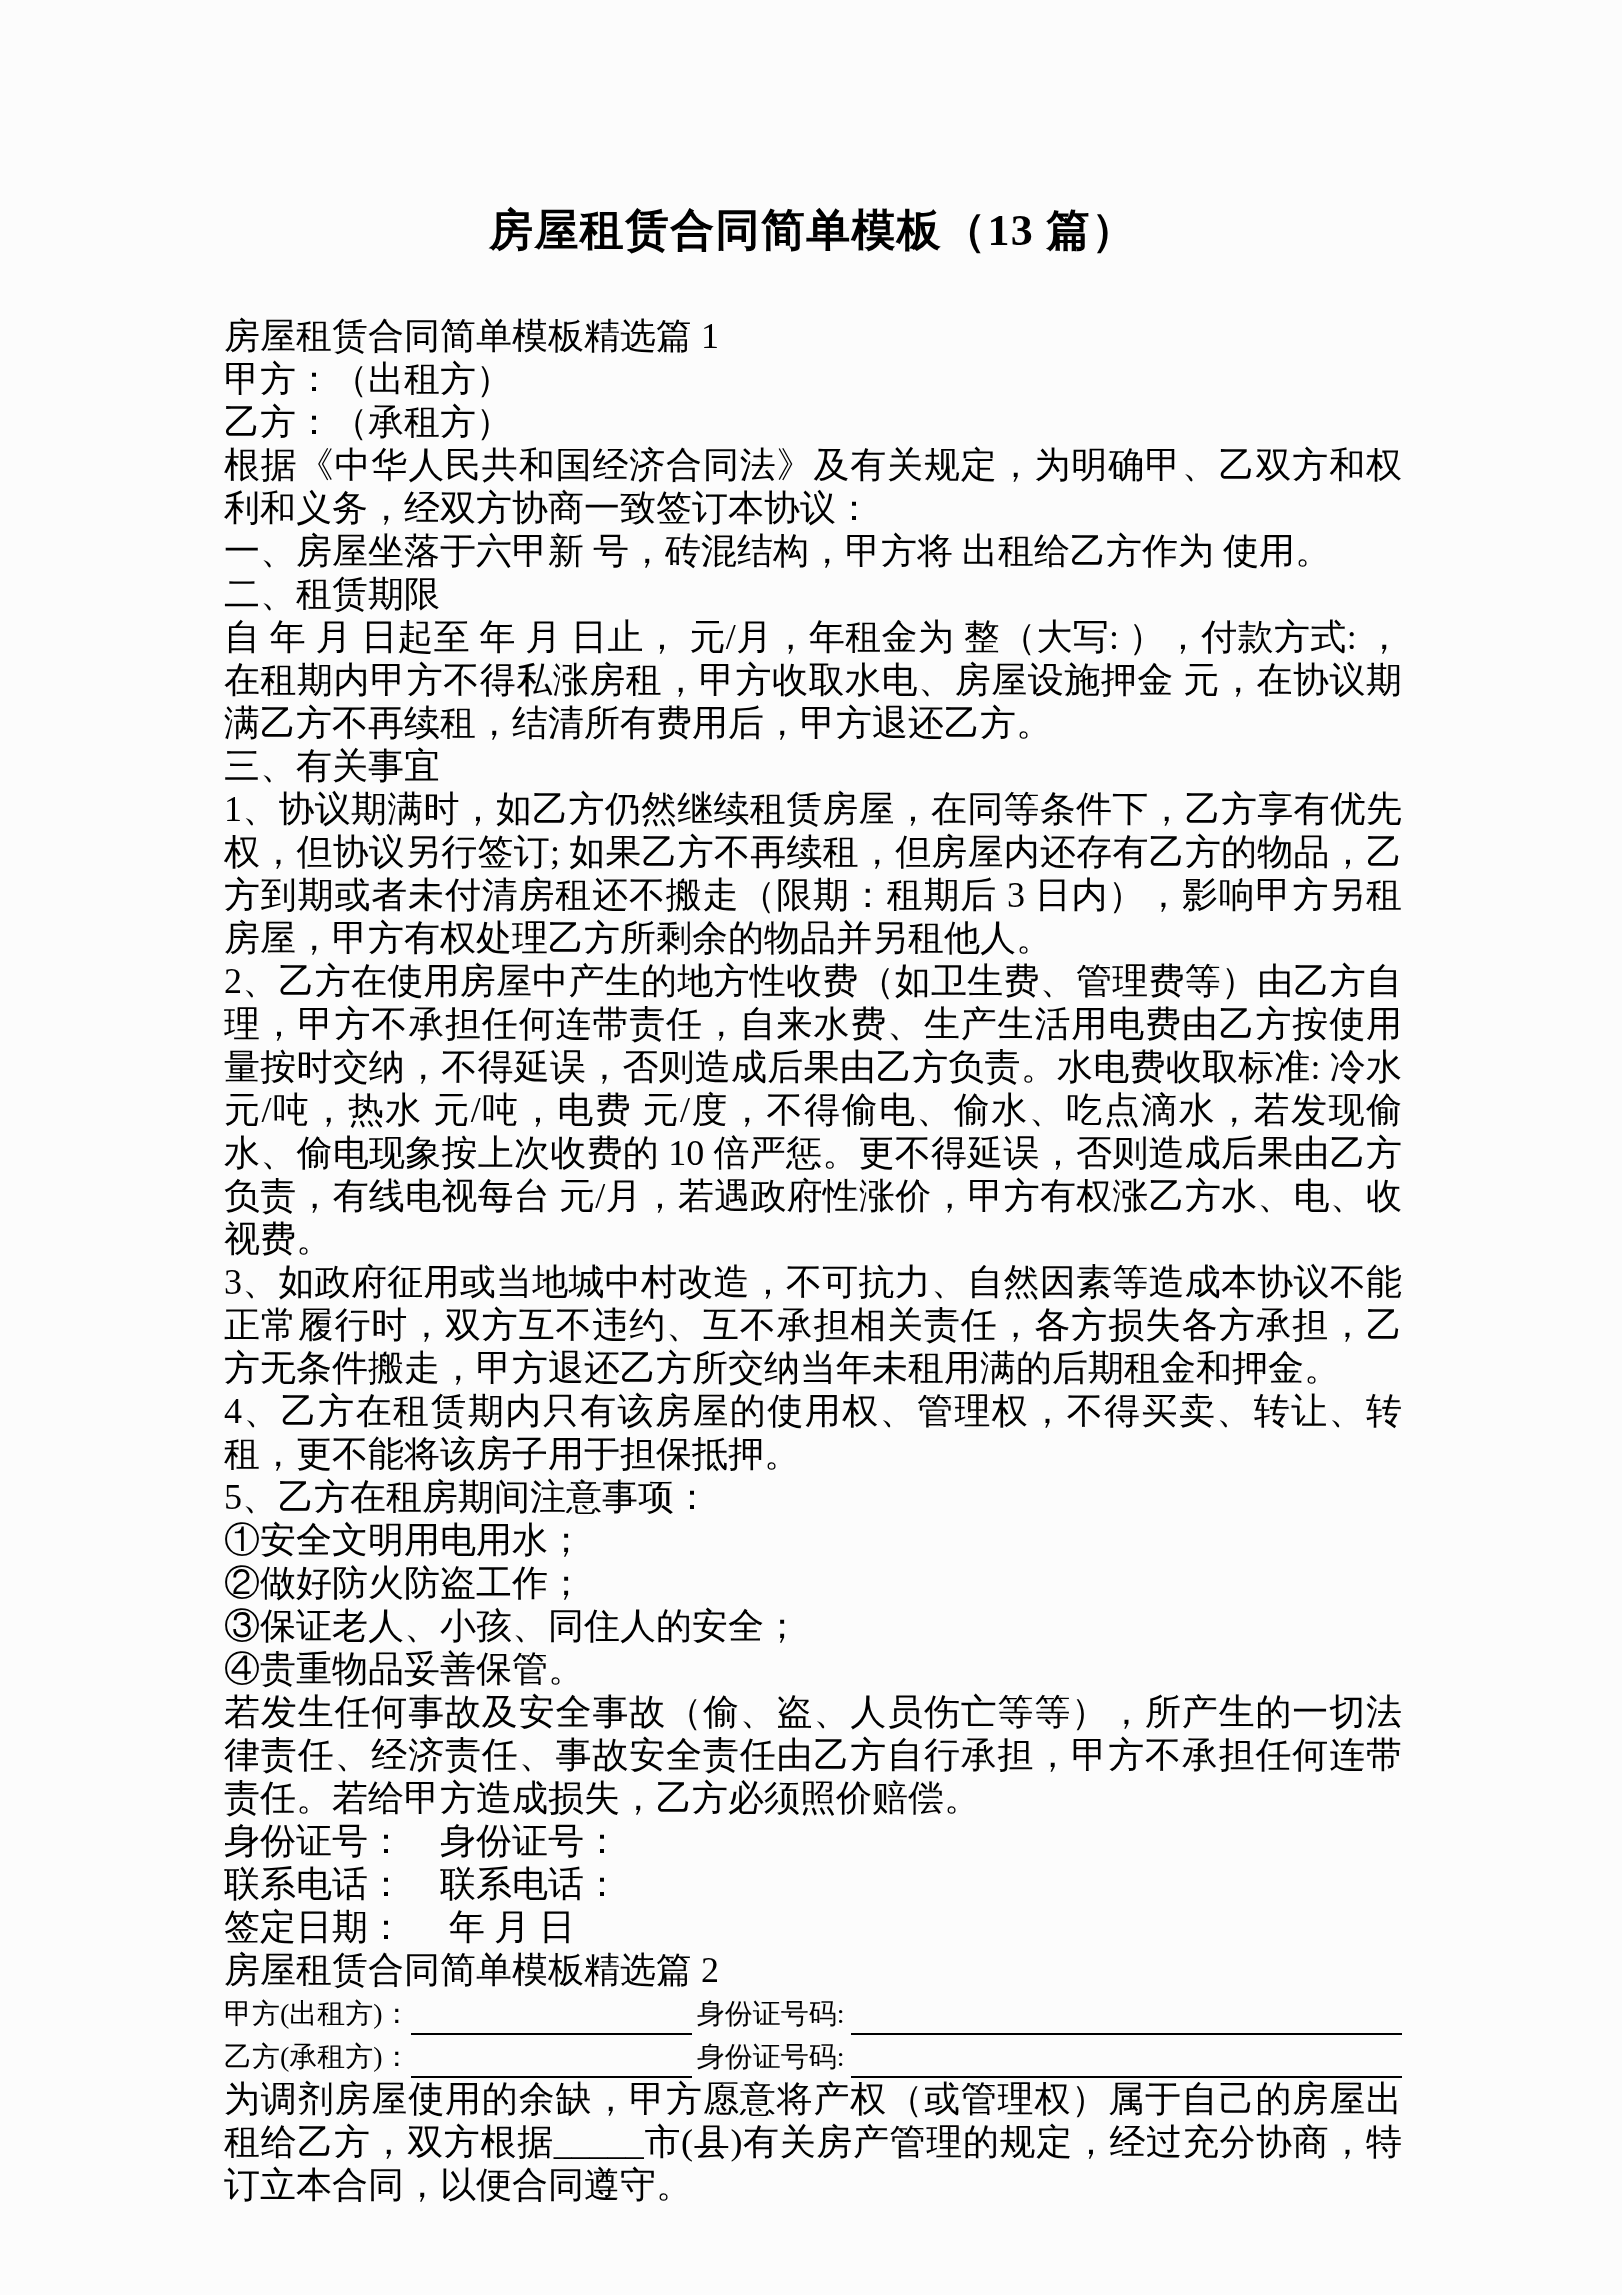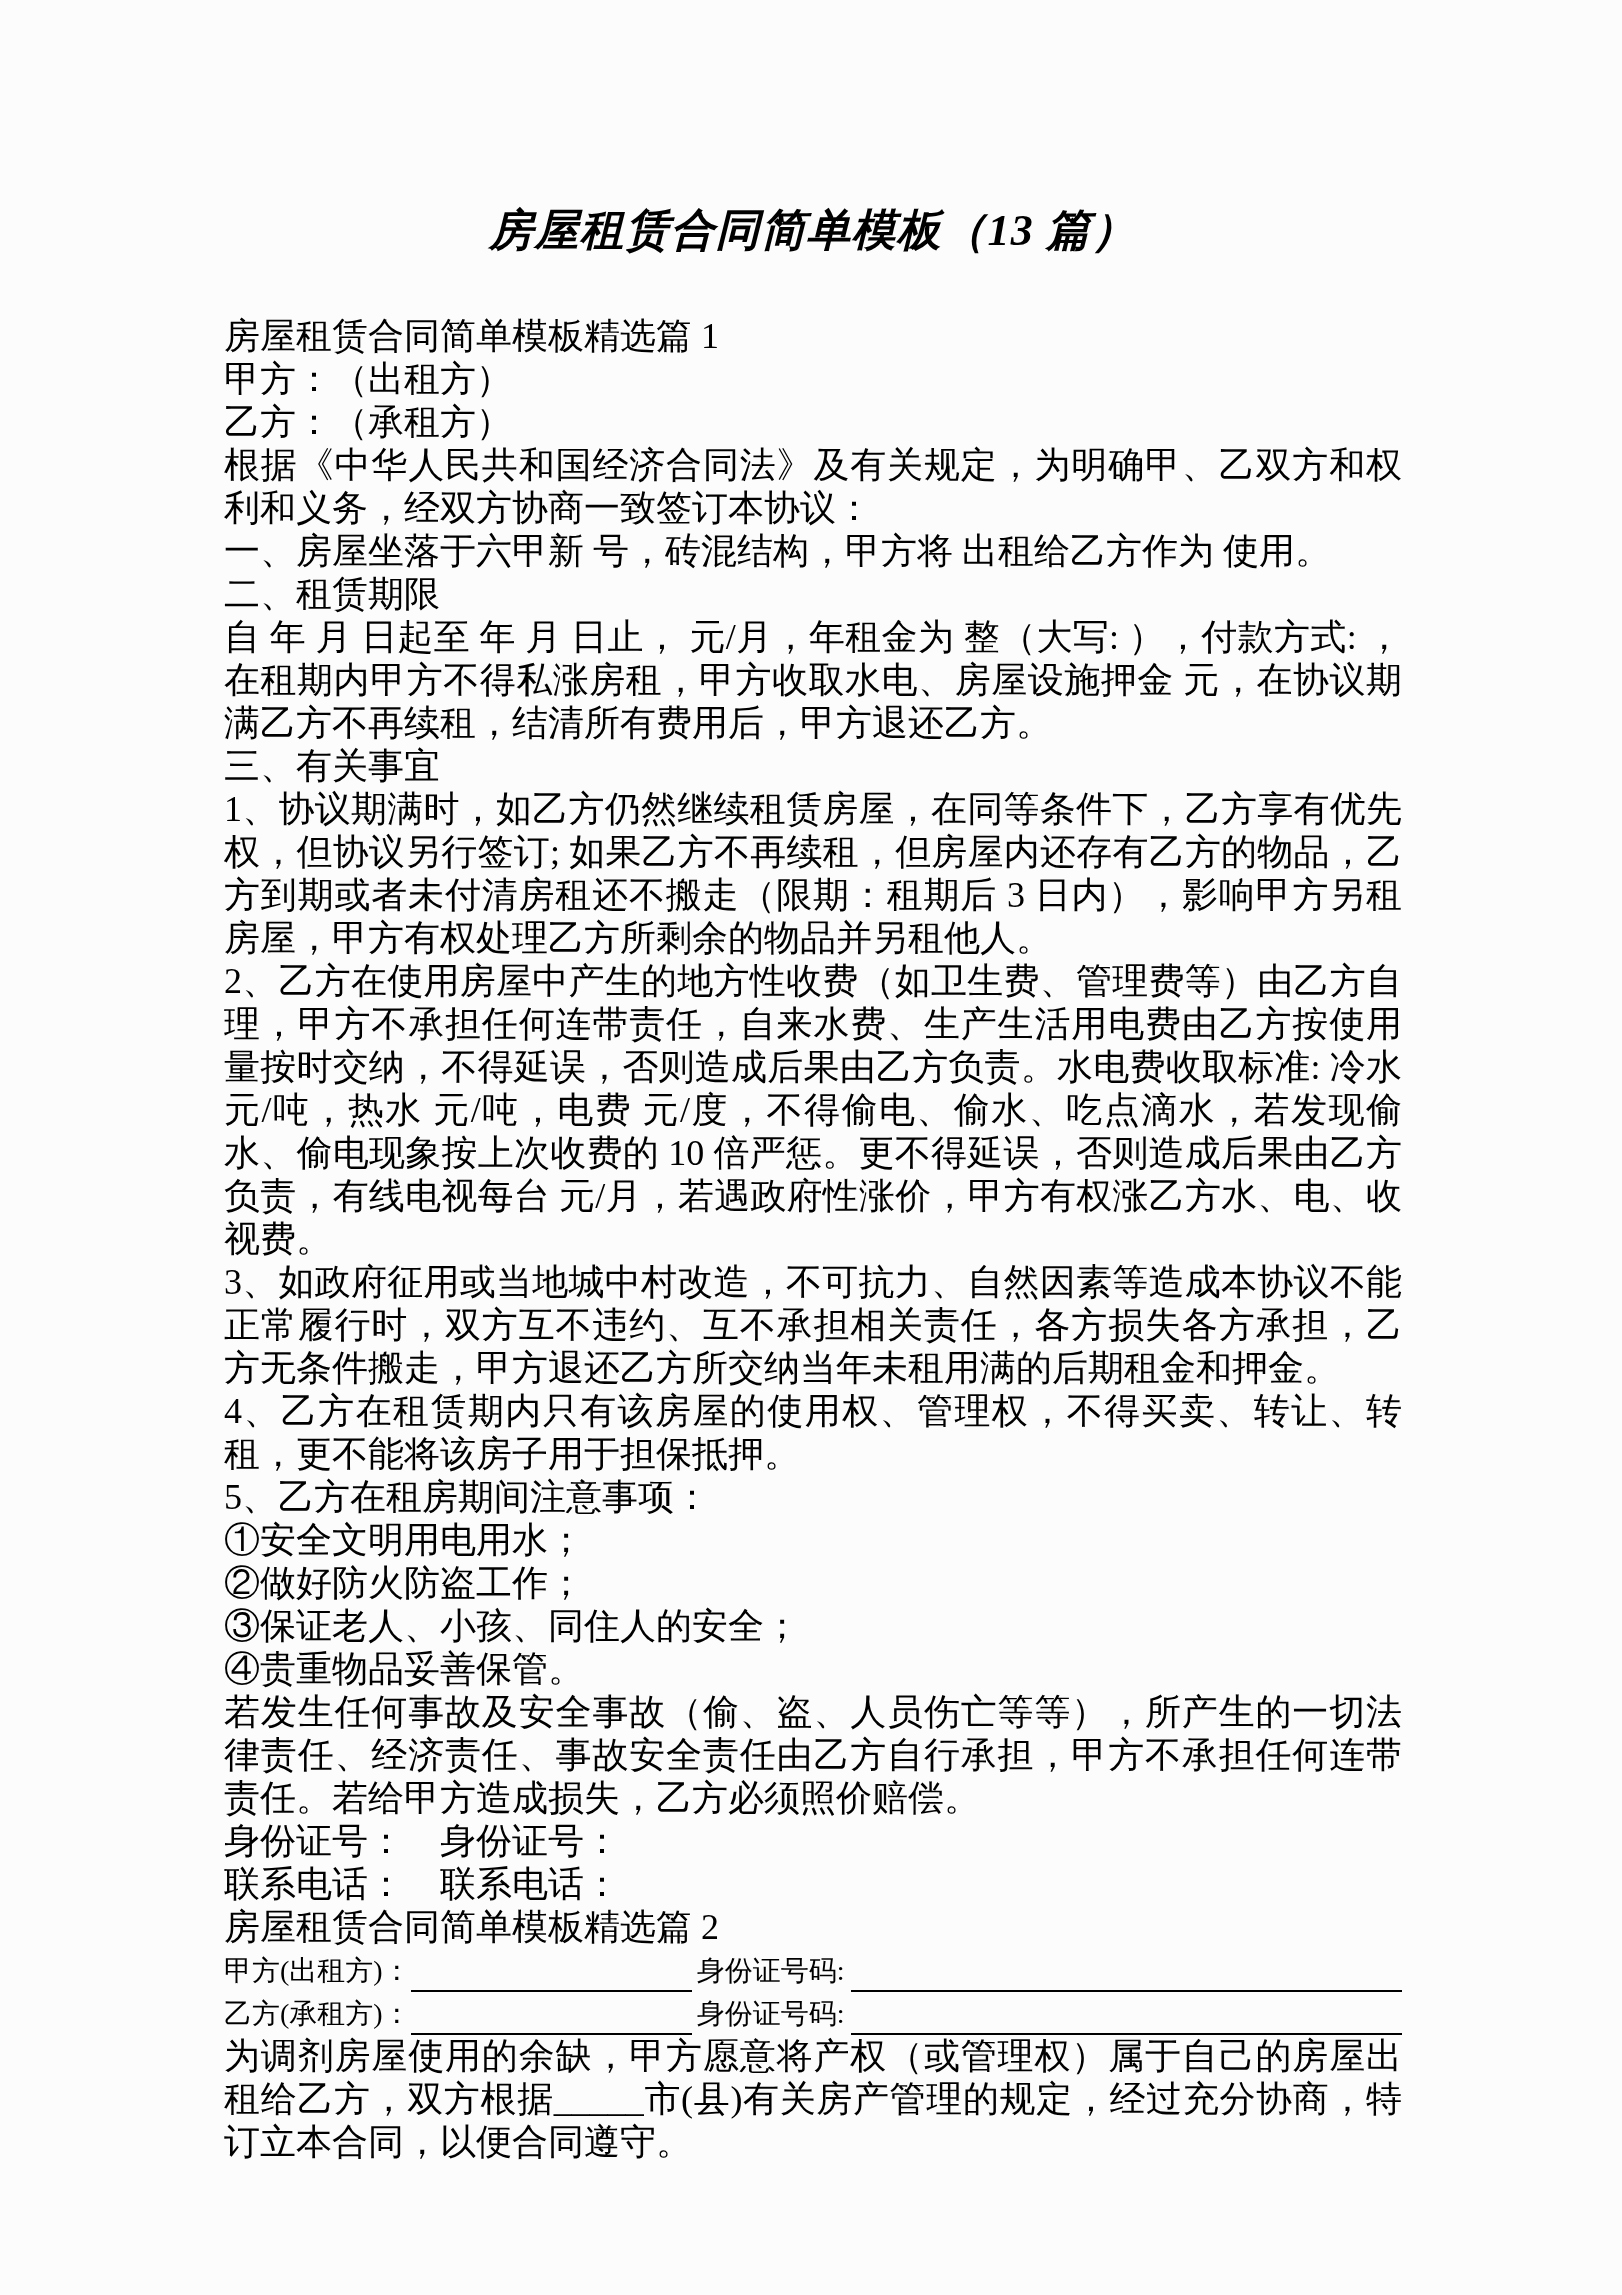--- a/index.html
+++ b/index.html
@@ -20,21 +20,20 @@
     height: 2295px;
     padding: 203px 221px 0 224px;
   }
   .doc-title {
     font-size: 44px;
     line-height: 56px;
     font-weight: 700;
     text-align: center;
     letter-spacing: 1.3px;
     margin: 0 0 56px 0;
-    font-style: italic;
   }
   .line {
     font-size: 36px;
     line-height: 43px;
     margin: 0;
     text-align: justify;
     white-space: pre-wrap;
     word-break: break-all;
   }
   .party-row {
@@ -80,20 +79,21 @@
   <p class="line">3、如政府征用或当地城中村改造，不可抗力、自然因素等造成本协议不能正常履行时，双方互不违约、互不承担相关责任，各方损失各方承担，乙方无条件搬走，甲方退还乙方所交纳当年未租用满的后期租金和押金。</p>
   <p class="line">4、乙方在租赁期内只有该房屋的使用权、管理权，不得买卖、转让、转租，更不能将该房子用于担保抵押。</p>
   <p class="line">5、乙方在租房期间注意事项：</p>
   <p class="line">①安全文明用电用水；</p>
   <p class="line">②做好防火防盗工作；</p>
   <p class="line">③保证老人、小孩、同住人的安全；</p>
   <p class="line">④贵重物品妥善保管。</p>
   <p class="line">若发生任何事故及安全事故（偷、盗、人员伤亡等等），所产生的一切法律责任、经济责任、事故安全责任由乙方自行承担，甲方不承担任何连带责任。若给甲方造成损失，乙方必须照价赔偿。</p>
   <p class="line">身份证号：　身份证号：</p>
   <p class="line">联系电话：　联系电话：</p>
+  <p class="line">签定日期：　 年 月 日</p>
   <p class="line">房屋租赁合同简单模板精选篇 2</p>
 
   <div class="party-row">
     <span>甲方(出租方)：</span><span class="fill-line-short"></span><span class="id-label">身份证号码:</span><span class="fill-line-long"></span>
   </div>
 
   <div class="party-row">
     <span>乙方(承租方)：</span><span class="fill-line-short"></span><span class="id-label">身份证号码:</span><span class="fill-line-long"></span>
   </div>
 

